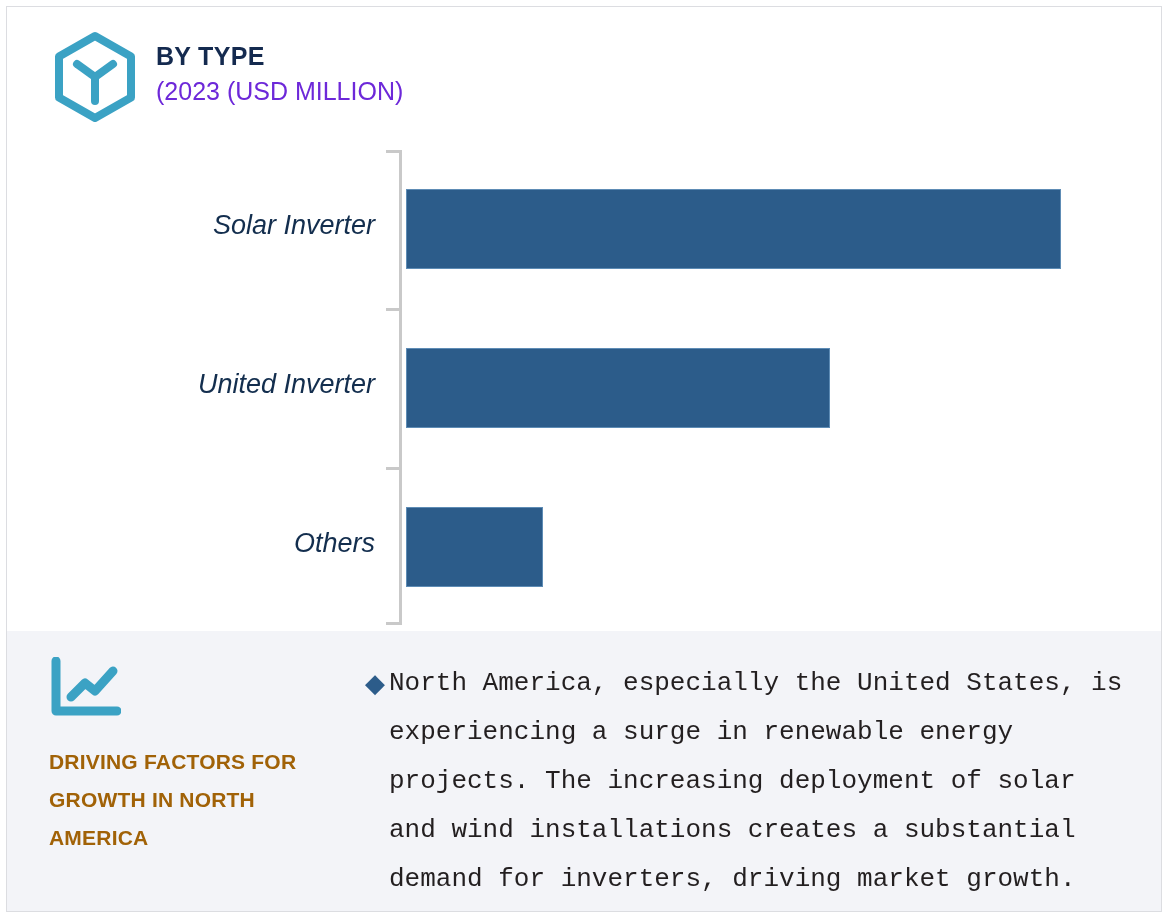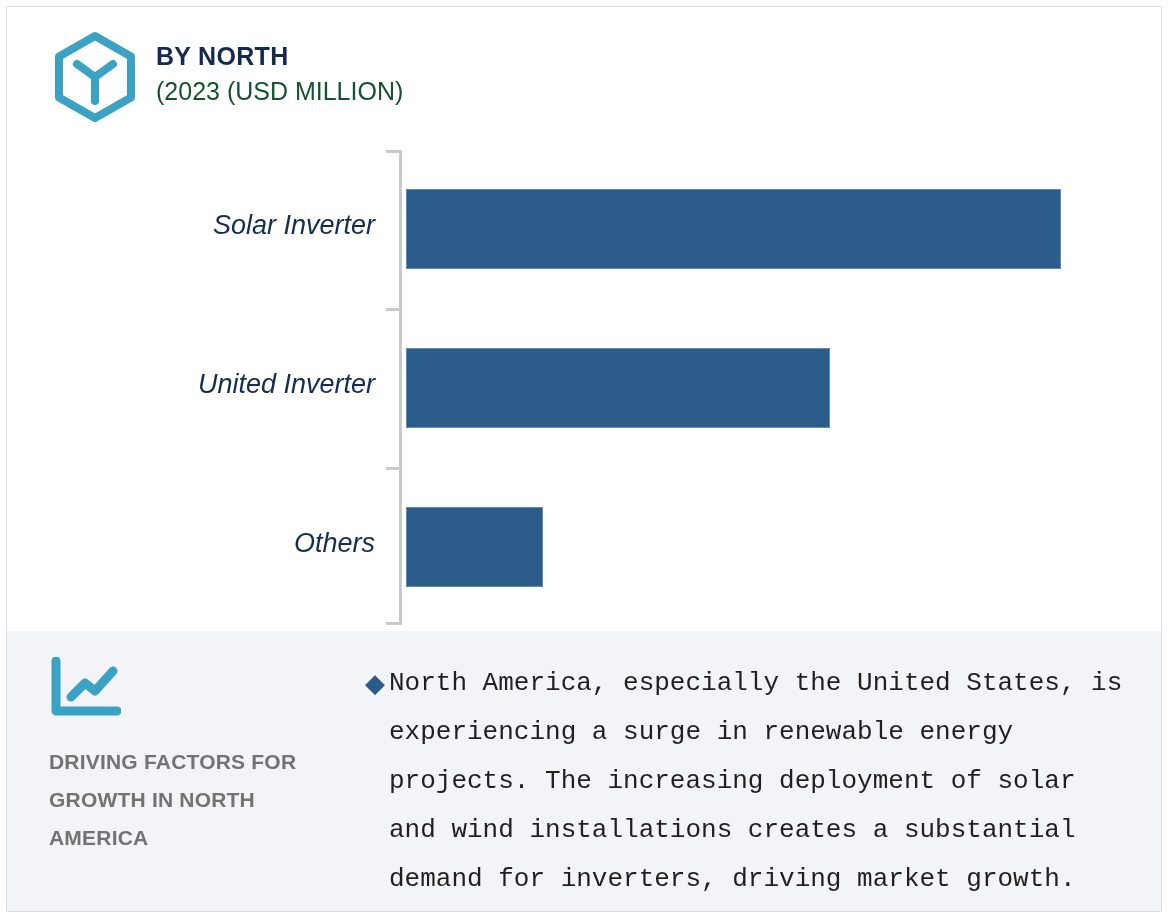--- a/index.html
+++ b/index.html
@@ -52,21 +52,21 @@
     font-size: 25px;
     font-weight: bold;
     color: #142a4f;
     letter-spacing: 0.3px;
     line-height: 34px;
     white-space: nowrap;
   }
   .title-sub {
     font-size: 25px;
     font-weight: normal;
-    color: #14532d;
+    color: #6d28d9;
     line-height: 36px;
     white-space: nowrap;
   }
 
   
   .chart-area {
     position: absolute;
     left: 0;
     top: 130px;
     width: 100%;
@@ -128,21 +128,21 @@
   }
   .line-icon {
     width: 72px;
     height: 62px;
     display: block;
   }
   .footer-heading {
     margin-top: 24px;
     font-size: 21px;
     font-weight: bold;
-    color: #737373;
+    color: #a16207;
     line-height: 38px;
     letter-spacing: 0.2px;
   }
   .footer-body {
     position: absolute;
     left: 358px;
     top: 28px;
     width: 770px;
     display: flex;
     align-items: flex-start;
@@ -171,21 +171,21 @@
     <span class="hex-icon">
       <svg width="92" height="92" viewBox="0 0 92 92" xmlns="http://www.w3.org/2000/svg">
         <polygon points="46,5 82,25.5 82,66.5 46,87 10,66.5 10,25.5" fill="none" stroke="#3ba2c4" stroke-width="8" stroke-linejoin="round"></polygon>
         <line x1="46" y1="46" x2="46" y2="70" stroke="#3ba2c4" stroke-width="8" stroke-linecap="round"></line>
         <line x1="46" y1="46" x2="28" y2="33" stroke="#3ba2c4" stroke-width="8" stroke-linecap="round"></line>
         <line x1="46" y1="46" x2="64" y2="33" stroke="#3ba2c4" stroke-width="8" stroke-linecap="round"></line>
       </svg>
     </span>
 
     <div class="header-text">
-      <div class="title-main">BY NORTH</div>
+      <div class="title-main">BY TYPE</div>
       <div class="title-sub">(2023 (USD MILLION)</div>
     </div>
   </div>
 
   <div class="chart-area">
 
     <div class="axis-line" style="background: rgb(201, 201, 201);"></div>
     <div class="tick" style="top: 13px; background: rgb(201, 201, 201);"></div>
     <div class="tick" style="top: 171px; background: rgb(201, 201, 201);"></div>
     <div class="tick" style="top: 330px; background: rgb(201, 201, 201);"></div>

